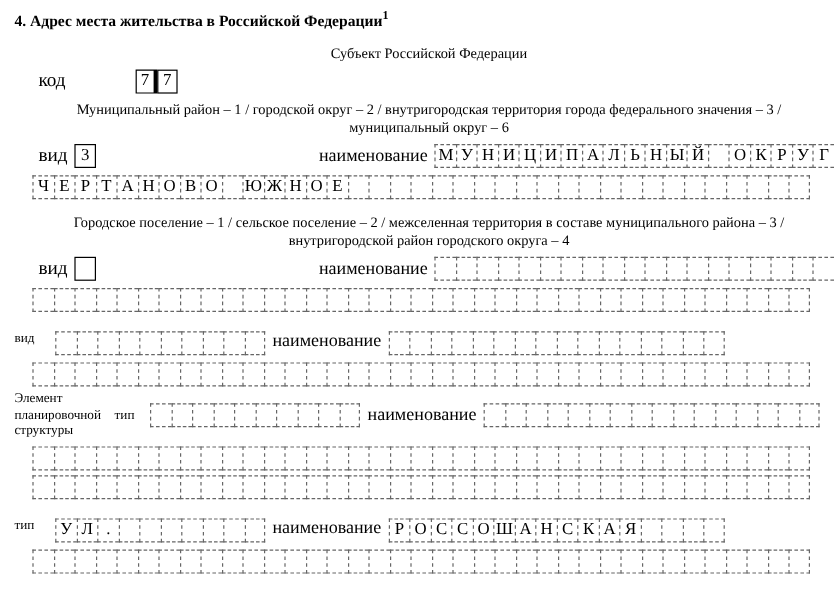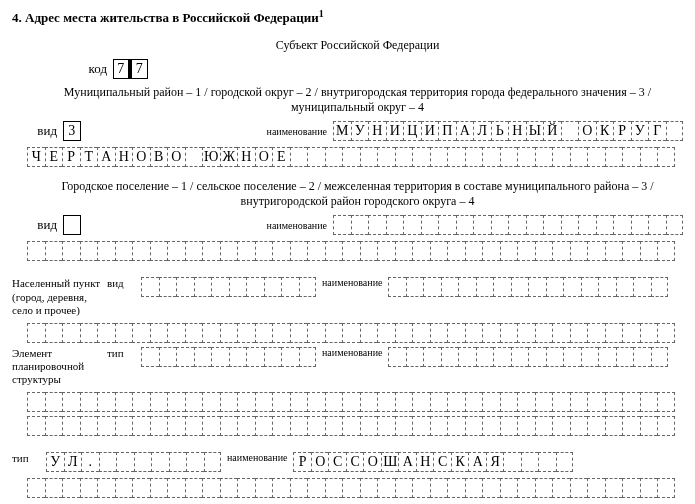--- a/index.html
+++ b/index.html
@@ -17,22 +17,22 @@
     font-size: 13px;
     margin-bottom: 12px;
   }
   .title sup { font-size: 10px; }
   .row {
     display: flex;
     align-items: center;
     margin-bottom: 6px;
   }
   .small-label {
-    font-size: 13px;
-    text-align: right;
+    font-size: 16px;
+    text-align: left;
     padding-right: 6px;
   }
   .cells {
     display: flex;
   }
   .cell {
     width: 17.5px;
     height: 20px;
     border: 1px dashed #666;
     border-right: none;
@@ -61,21 +61,21 @@
     width: 95px;
     font-size: 11px;
     line-height: 1.2;
   }
   .midlabel {
     width: 34px;
     font-size: 11px;
     text-align: left;
   }
   .namelabel {
-    font-size: 10px;
+    font-size: 15px;
     padding: 0 6px;
   }
   .fullrow {
     margin-left: 15px;
     margin-bottom: 4px;
   }
   .spacer4 { height: 4px; }
 </style>
 </head>
 <body>
@@ -87,21 +87,21 @@
 <div class="heading-text">Субъект Российской Федерации</div>
 
 <div class="row" style="margin-left:20px">
   <div class="small-label" style="width:75px">код</div>
   <div class="cells solid">
       <div class="cell">7</div>
       <div class="cell">7</div>
     </div>
 </div>
 
-<div class="heading-text" style="margin-left:20px">Муниципальный район – 1 / городской округ – 2 / внутригородская территория города федерального значения – 3 / муниципальный округ – 4</div>
+<div class="heading-text" style="margin-left:20px">Муниципальный район – 1 / городской округ – 2 / внутригородская территория города федерального значения – 3 / муниципальный округ – 6</div>
 
 <div class="row" style="margin-left:20px">
   <div class="small-label" style="width:75px">вид</div>
   <div class="cells solid">
       <div class="cell">3</div>
     </div>
   <div style="flex:0 0 180px"></div>
   <div class="namelabel">наименование</div>
   <div class="cells">
       <div class="cell">М</div>
@@ -242,21 +242,20 @@
       <div class="cell"></div>
       <div class="cell"></div>
       <div class="cell"></div>
       <div class="cell"></div>
     </div>
 </div>
 
 <div style="height:12px"></div>
 
 <div class="row" style="align-items:flex-start">
-  <div class="leftcol">Населенный пункт (город, деревня, село и прочее)</div>
   <div class="midlabel">вид</div>
   <div class="cells">
       <div class="cell"></div>
       <div class="cell"></div>
       <div class="cell"></div>
       <div class="cell"></div>
       <div class="cell"></div>
       <div class="cell"></div>
       <div class="cell"></div>
       <div class="cell"></div>
@@ -318,21 +317,21 @@
       <div class="cell"></div>
       <div class="cell"></div>
       <div class="cell"></div>
       <div class="cell"></div>
       <div class="cell"></div>
       <div class="cell"></div>
       <div class="cell"></div>
     </div>
 </div>
 
-<div class="row" style="align-items:flex-start;margin-top:2px">
+<div class="row" style="align-items:center;margin-top:2px">
   <div class="leftcol">Элемент планировочной структуры</div>
   <div class="midlabel">тип</div>
   <div class="cells">
       <div class="cell"></div>
       <div class="cell"></div>
       <div class="cell"></div>
       <div class="cell"></div>
       <div class="cell"></div>
       <div class="cell"></div>
       <div class="cell"></div>

